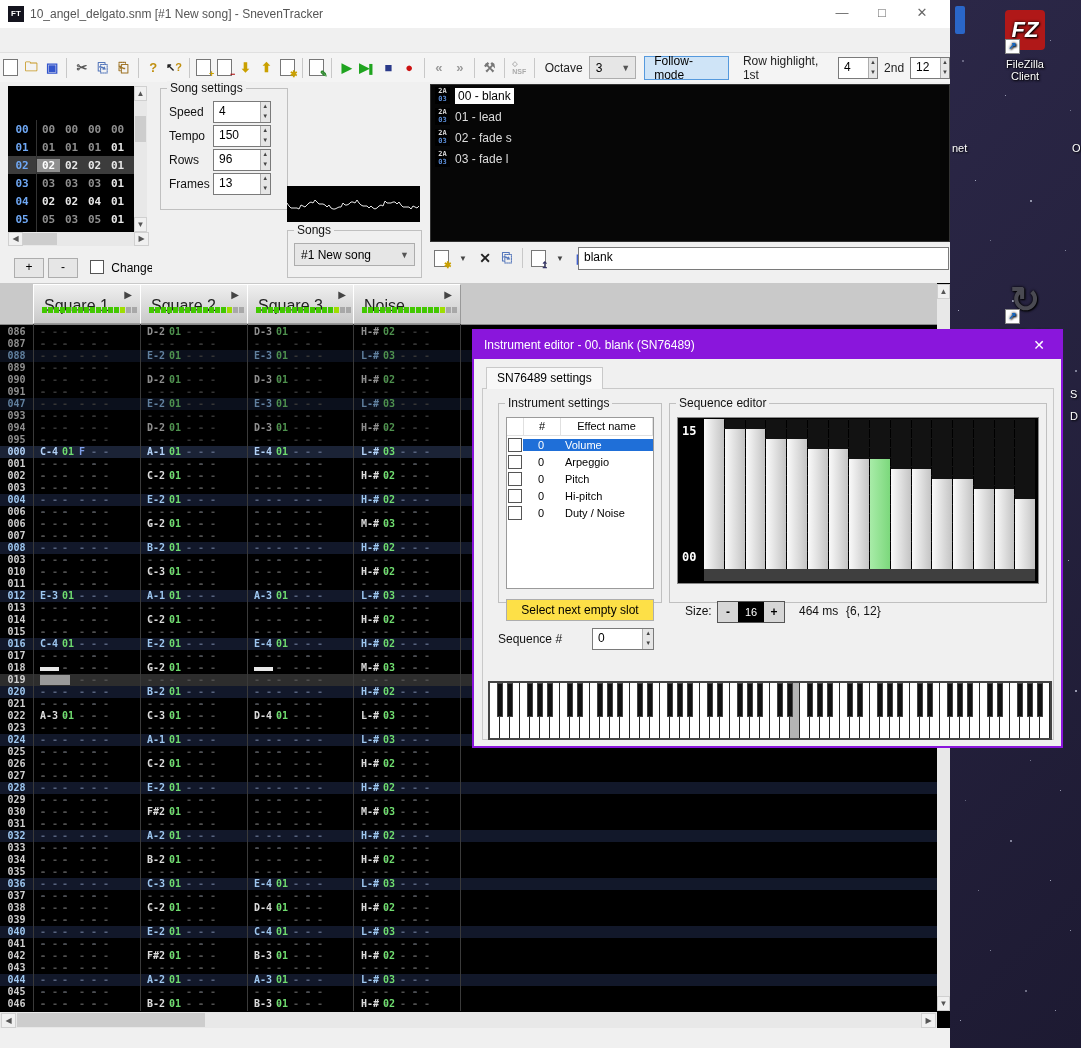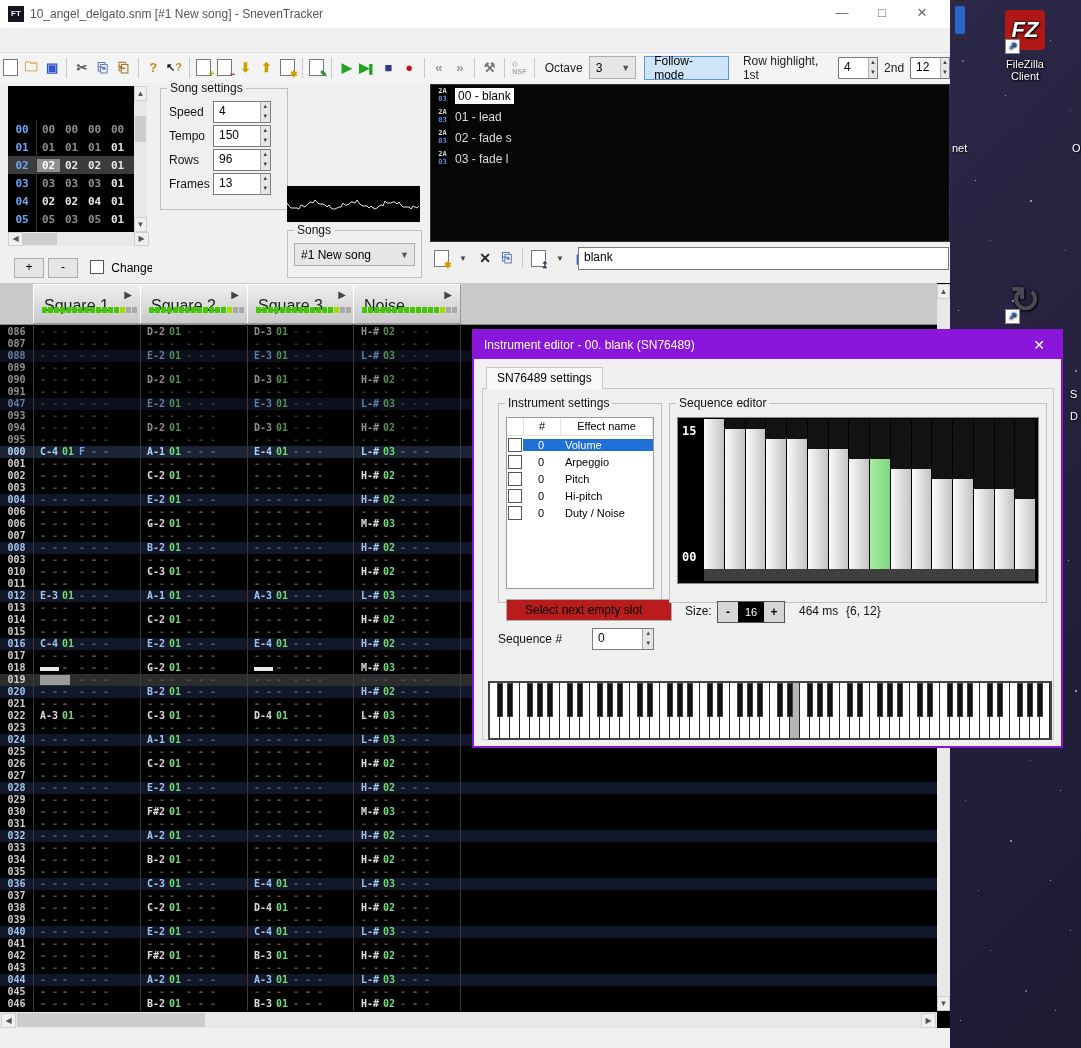--- a/index.html
+++ b/index.html
@@ -129,21 +129,21 @@
     background:#f0f0f0;}
   
   #fxlist{position:absolute;left:32px;top:86px;width:146px;height:170px;background:#fff;border:1px solid #9a9a9a;}
   .fxhead{display:flex;height:17px;border-bottom:1px solid #e0e0e0;font-size:11px;}
   .fxhead div{border-right:1px solid #e0e0e0;padding:2px 0 0 0;text-align:center;}
   .fxrow{display:flex;height:17px;align-items:center;font-size:11px;}
   .fxcb{width:16px;flex:none;text-align:center;}
   .fxnum{width:36px;flex:none;text-align:center;}
   .fxname{flex:1;padding-left:6px;}
   .fxrow.sel .rowsel{background:#1f6fd8;color:#fff;}
-  .btn{background:#b91c1c;border:1px solid #adadad;text-align:left;font-size:12px;padding-left:18px;}
+  .btn{background:#fde047;border:1px solid #adadad;text-align:center;font-size:12px;}
   
   #seqgraph{position:absolute;left:203px;top:86px;width:360px;height:165px;background:#000;border:1px solid #888;
     font-family:"DejaVu Sans Mono",monospace;color:#fff;font-size:12px;font-weight:bold;}
   #seqplot{position:absolute;left:26px;top:1px;width:331px;height:150px;display:flex;gap:1px;align-items:flex-end;
     background:repeating-linear-gradient(180deg,#161616 0px,#161616 1px,#000 1px,#000 9.4px);}
   .seqbarwrap{flex:1;height:100%;display:flex;align-items:flex-end;background:#121212;}
   .seqbar{width:100%;background:linear-gradient(90deg,#fafafa,#c4c4c4);}
   .seqbar.green{background:linear-gradient(90deg,#a8eca8,#7cd87c);}
   #seqstrip{position:absolute;left:26px;top:151px;width:331px;height:12px;background:#3f3f3f;}
   #sizebox{position:absolute;left:243px;top:270px;height:20px;display:flex;border:1px solid #555;}

